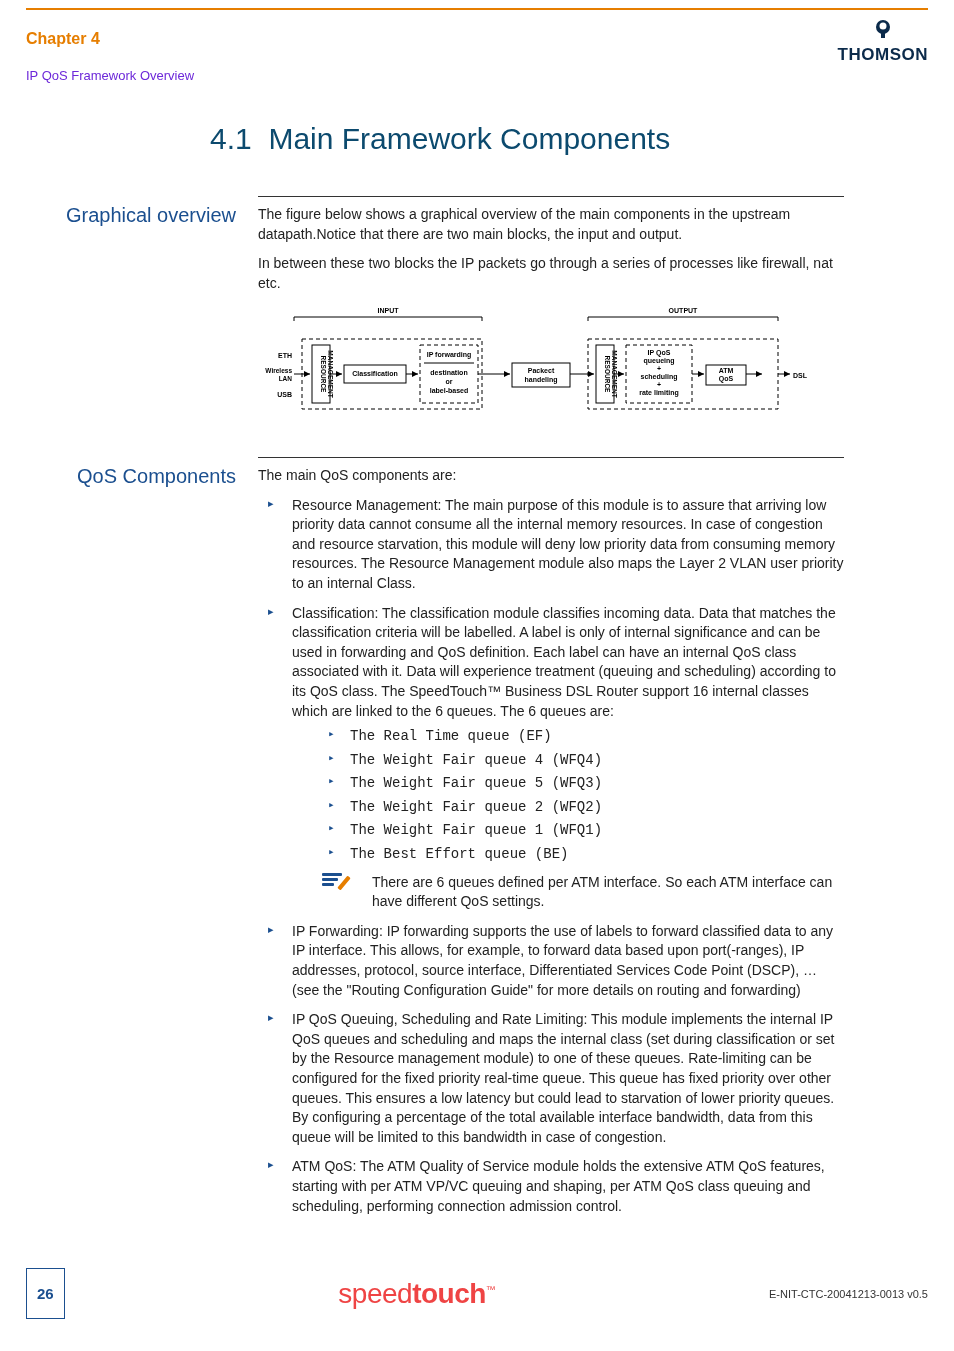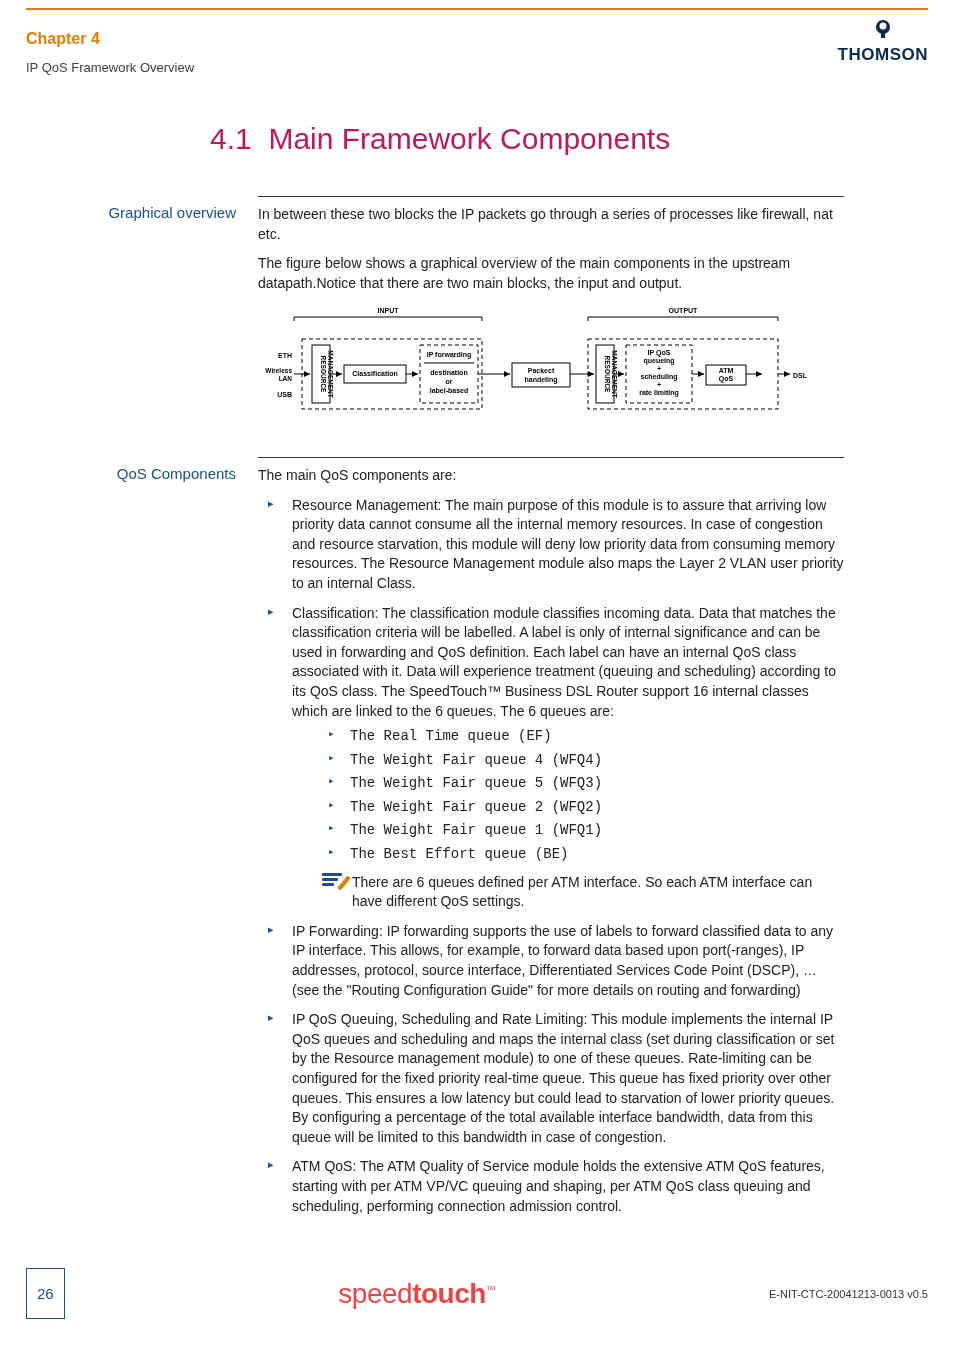--- a/index.html
+++ b/index.html
@@ -26,58 +26,58 @@
     top: 30px;
     left: 26px;
   }
   .chapter-label {
     color: #e67e00;
     font-weight: bold;
     font-size: 16px;
   }
   .chapter-sub {
     font-size: 13px;
-    color: #404040;
-    margin-top: 12px;
+    color: #6d28d9;
+    margin-top: 20px;
   }
   .thomson-logo {
     position: absolute;
     top: 18px;
     right: 26px;
     text-align: center;
   }
   .thomson-text {
     color: #0b2a4a;
     font-weight: bold;
     font-size: 17px;
     letter-spacing: 0.5px;
   }
   h1.section-title {
     position: absolute;
     top: 122px;
     left: 210px;
-    color: #be185d;
+    color: #0c4a6e;
     font-weight: 300;
     font-size: 30px;
   }
   .content {
     position: absolute;
     top: 196px;
     left: 26px;
     right: 110px;
   }
   .block {
     display: flex;
     margin-bottom: 24px;
   }
   .side-label {
     width: 232px;
     text-align: right;
     color: #1b4f8f;
-    font-size: 15px;
+    font-size: 20px;
     padding-right: 22px;
     padding-top: 8px;
     flex-shrink: 0;
   }
   .body-col {
     flex: 1;
     border-top: 1.5px solid #333;
     padding-top: 8px;
     line-height: 1.4;
   }
@@ -114,21 +114,21 @@
     position: absolute;
     left: 6px;
     top: 0;
     font-size: 11px;
   }
   .note-row {
     display: flex;
     margin-top: 8px;
     margin-left: 30px;
     align-items: flex-start;
-    gap: 8px;
+    gap: 28px;
   }
   .note-icon {
     width: 22px;
     height: 20px;
     position: relative;
     flex-shrink: 0;
   }
   .note-icon span {
     display: block;
     height: 3px;
@@ -150,21 +150,21 @@
     bottom: 32px;
     left: 26px;
     right: 26px;
     display: flex;
     align-items: center;
     justify-content: space-between;
   }
   .page-num {
     border: 1.5px solid #1b4f8f;
     color: #1b4f8f;
-    font-weight: normal;
+    font-weight: bold;
     font-size: 15px;
     padding: 16px 10px;
   }
   .speedtouch {
     font-size: 28px;
     color: #ef4444;
     font-weight: 300;
     letter-spacing: -0.5px;
   }
   .speedtouch .bold { font-weight: 800; }
@@ -202,22 +202,22 @@
 
 <h1 class="section-title">
   <span>4.1</span>&nbsp;&nbsp;<span>Main Framework Components</span>
 </h1>
 
 <div class="content">
 
   <div class="block">
     <div class="side-label">Graphical overview</div>
     <div class="body-col">
+      <p>The figure below shows a graphical overview of the main components in the upstream datapath.Notice that there are two main blocks, the input and output.</p>
       <p>In between these two blocks the IP packets go through a series of processes like firewall, nat etc.</p>
-      <p>The figure below shows a graphical overview of the main components in the upstream datapath.Notice that there are two main blocks, the input and output.</p>
 
       <div class="diagram">
         <svg width="560" height="120" viewBox="0 0 560 120">
 
           <text x="130" y="10" class="dlbl">INPUT</text>
           <text x="425" y="10" class="dlbl">OUTPUT</text>
 
           <path class="solid" d="M36 18 L36 14 L224 14 L224 18"></path>
           <path class="solid" d="M330 18 L330 14 L520 14 L520 18"></path>
 

